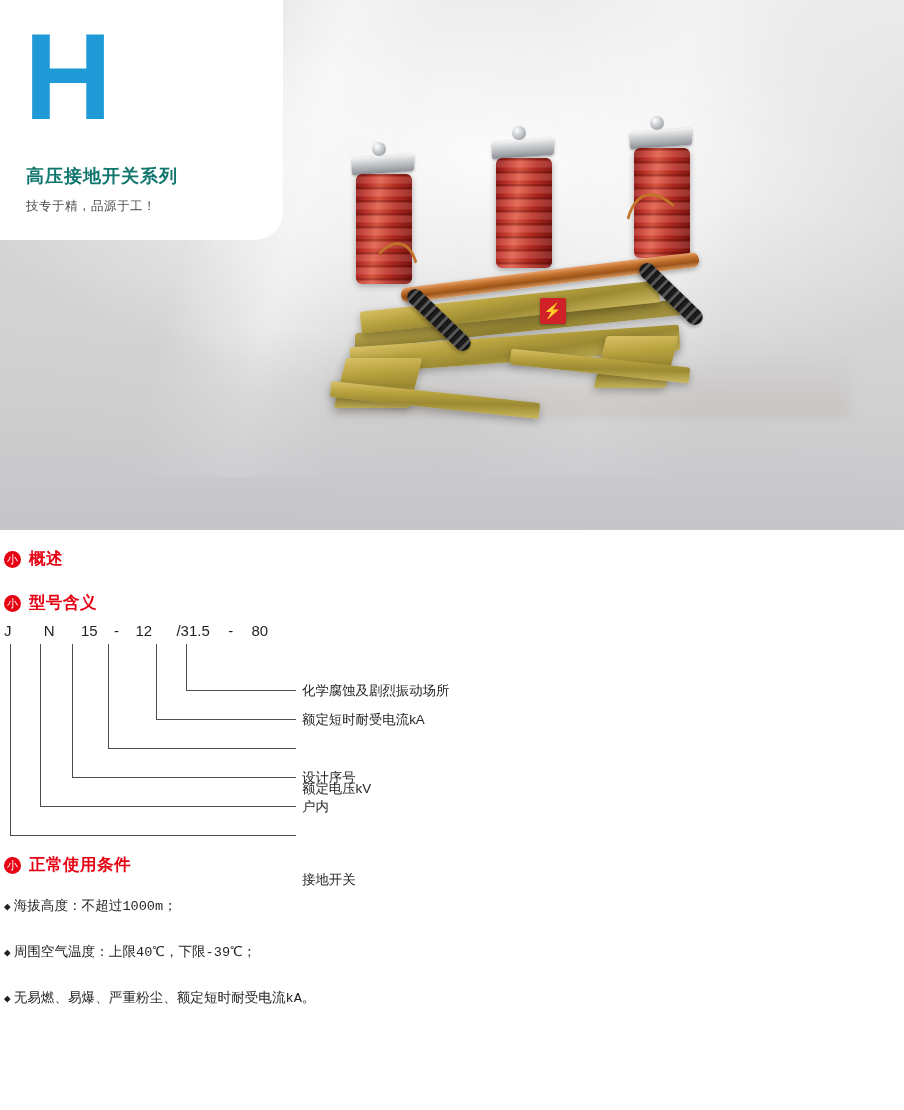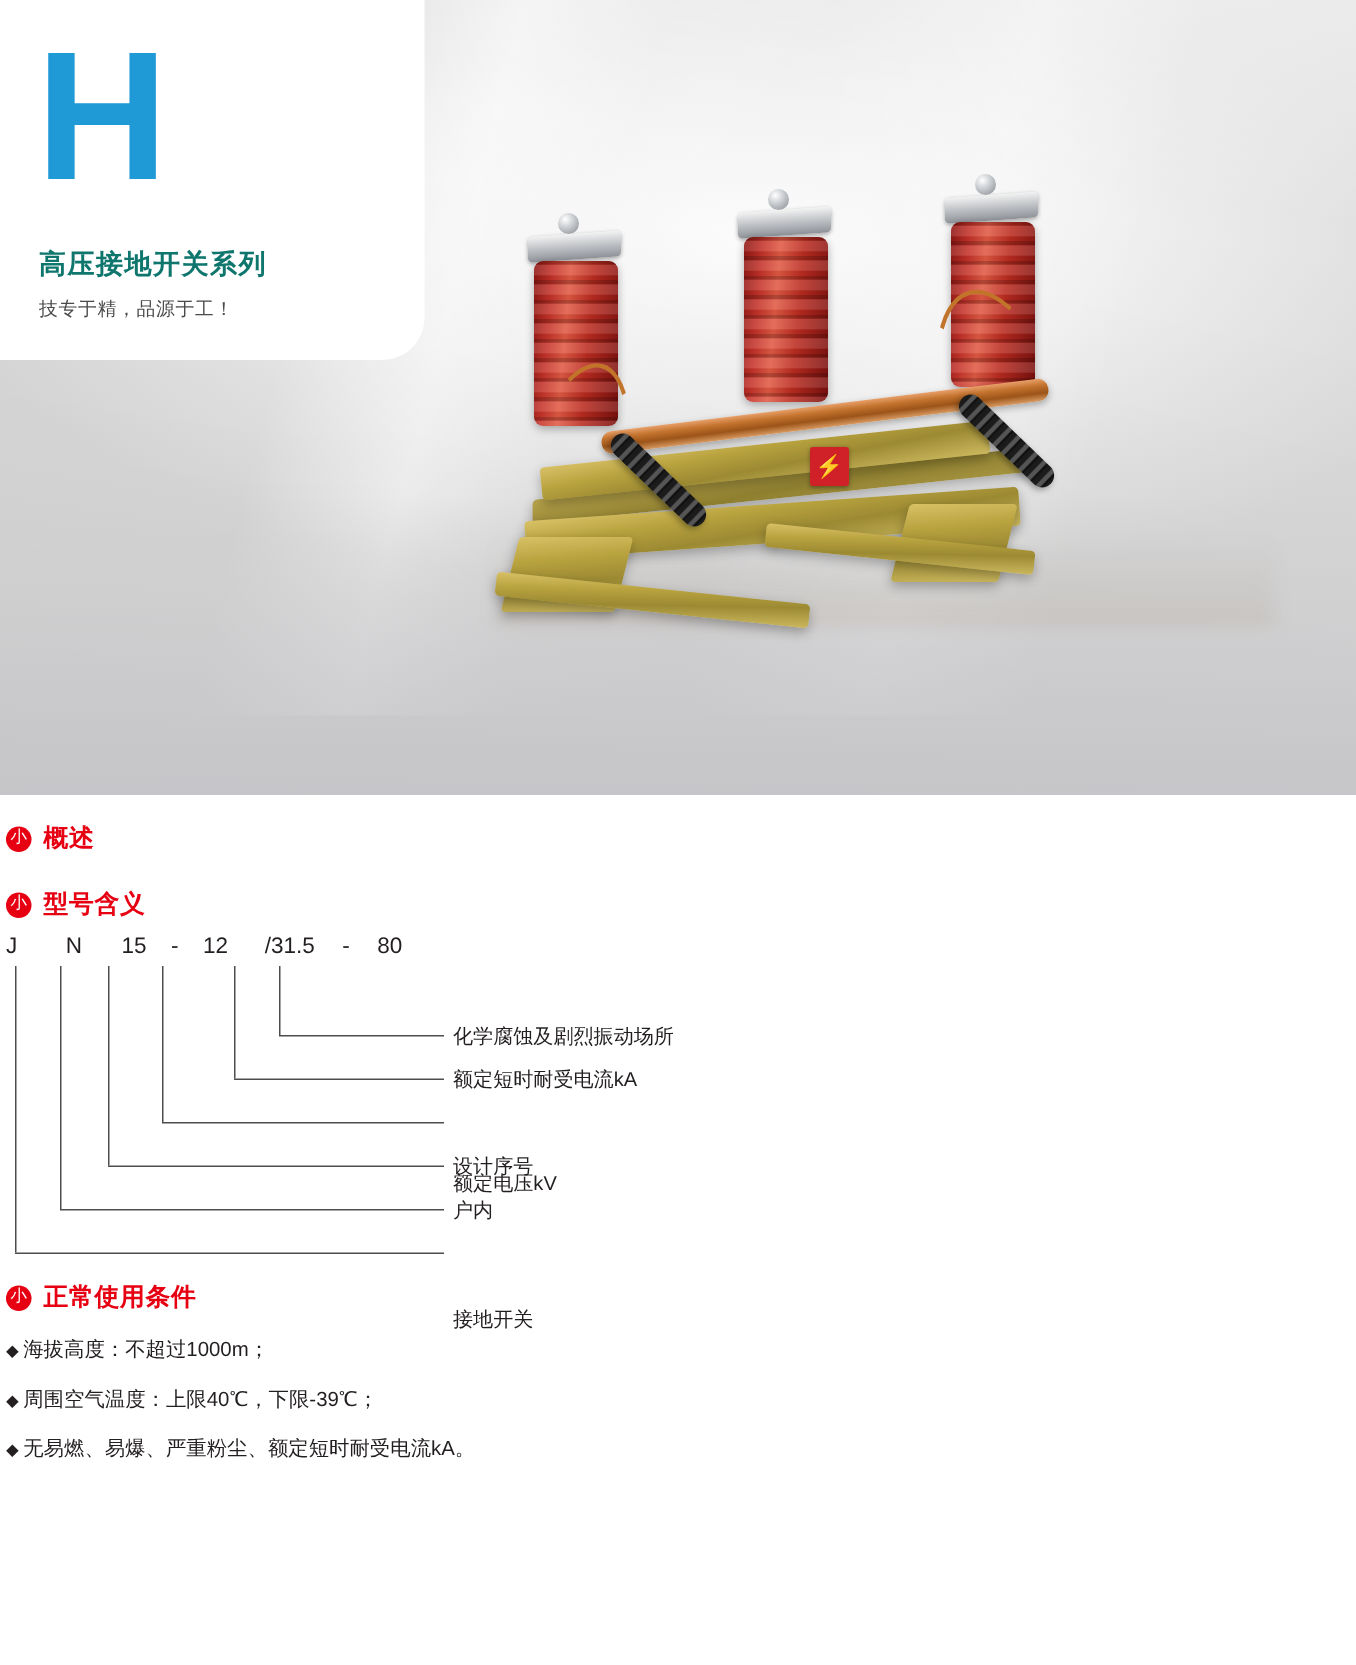--- a/index.html
+++ b/index.html
@@ -250,22 +250,23 @@
     position: absolute;
     font-size: 13.4px;
     color: #231f20;
     white-space: nowrap;
   }
 
   
   .cond-list { margin: 6px 0 0 4px; }
   .cond-item {
     font-size: 13.6px;
-    line-height: 32px;
-    color: #231f20;
+    line-height: 46px;
+    color: #231f20;
+    font-family: Liberation Mono, monospace;
   }
   .diamond { color: #231f20; font-size: 11px; margin-right: 3px; }
   .s1 { margin-top: 18px; }
   .s2 { margin-top: 22px; }
   .s3 { margin-top: 14px; }
 </style>
 </head>
 <body>
 
 <div class="hero">

